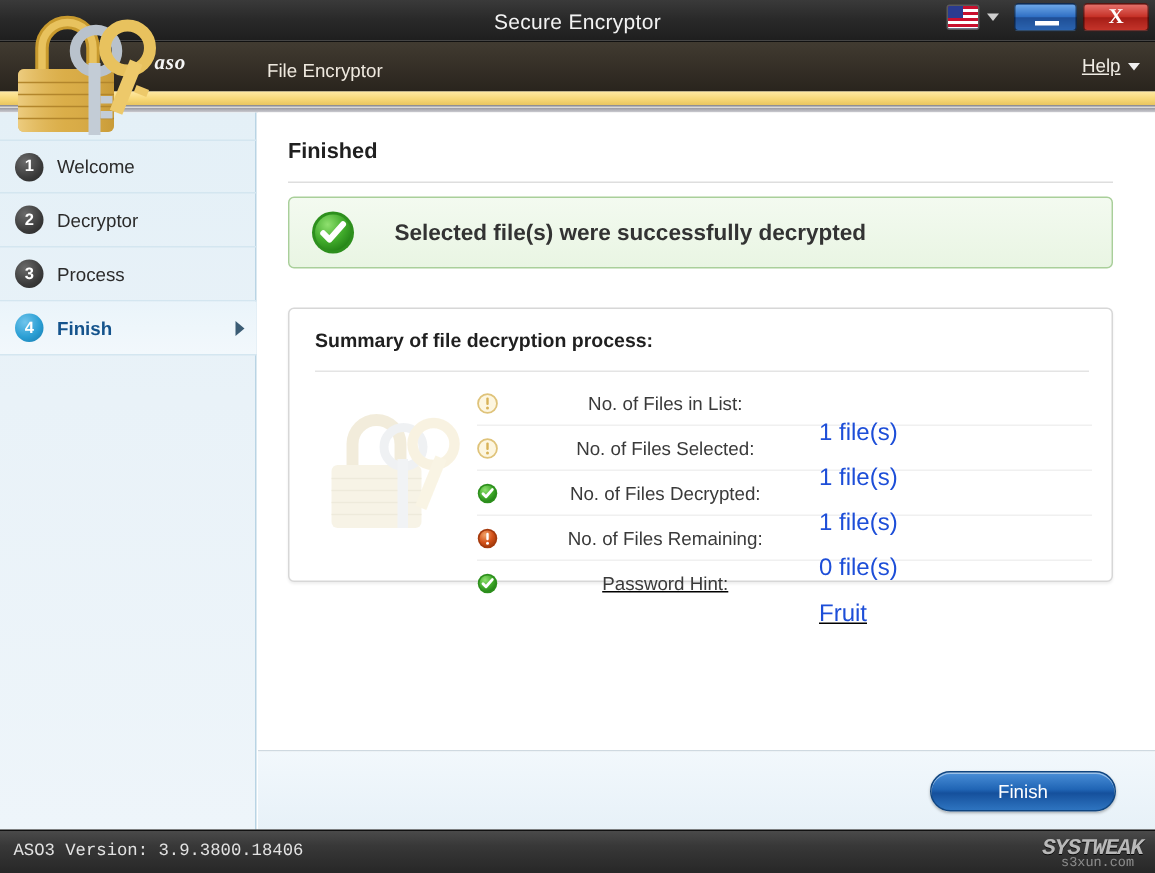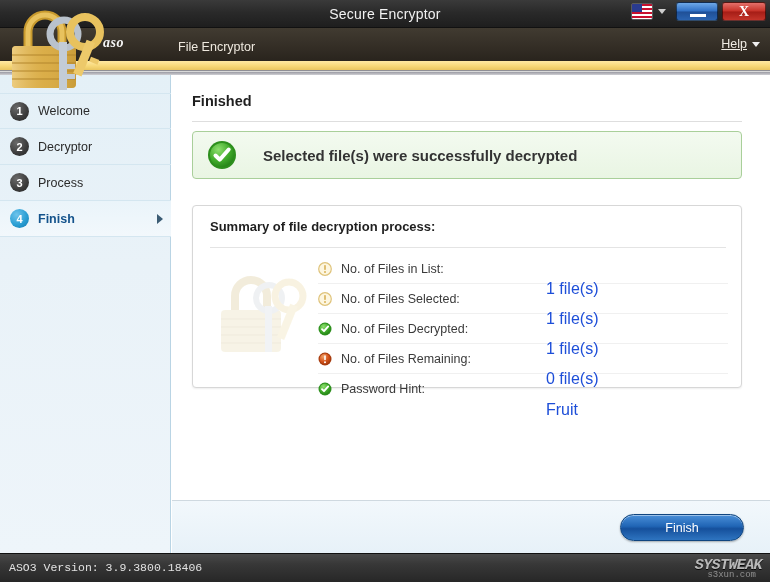--- a/index.html
+++ b/index.html
@@ -267,22 +267,23 @@
   .summary-logo {
     position: absolute; left: 18px; top: 54px;
     width: 105px; height: 100px;
     opacity: .32;
   }
   .rows { position: absolute; left: 125px; top: 48px; width: 410px; }
   .srow {
     height: 30px;
     display: flex; align-items: center;
     border-bottom: 1px solid #f0f0f0;
-  }
-  .srow:last-child { border-bottom: none; }
+    text-align: center;
+  }
+  .srow:last-child { border-bottom: none; text-decoration: underline; }
   .srow .ico { width: 14px; height: 14px; flex: 0 0 auto; margin-right: 9px; }
   .srow .lbl { font-size: 12.5px; color: #3a3a3a; flex: 0 0 auto; width: 205px; }
   .srow .val { font-size: 16px; color: #1d4ed8; margin-top: 41px; }
 
   
   .footer-sep {
     position: absolute; left: 172px; top: 425px;
     width: 598px; height: 1px; background: #cfd9e0;
   }
   .footer-band {

